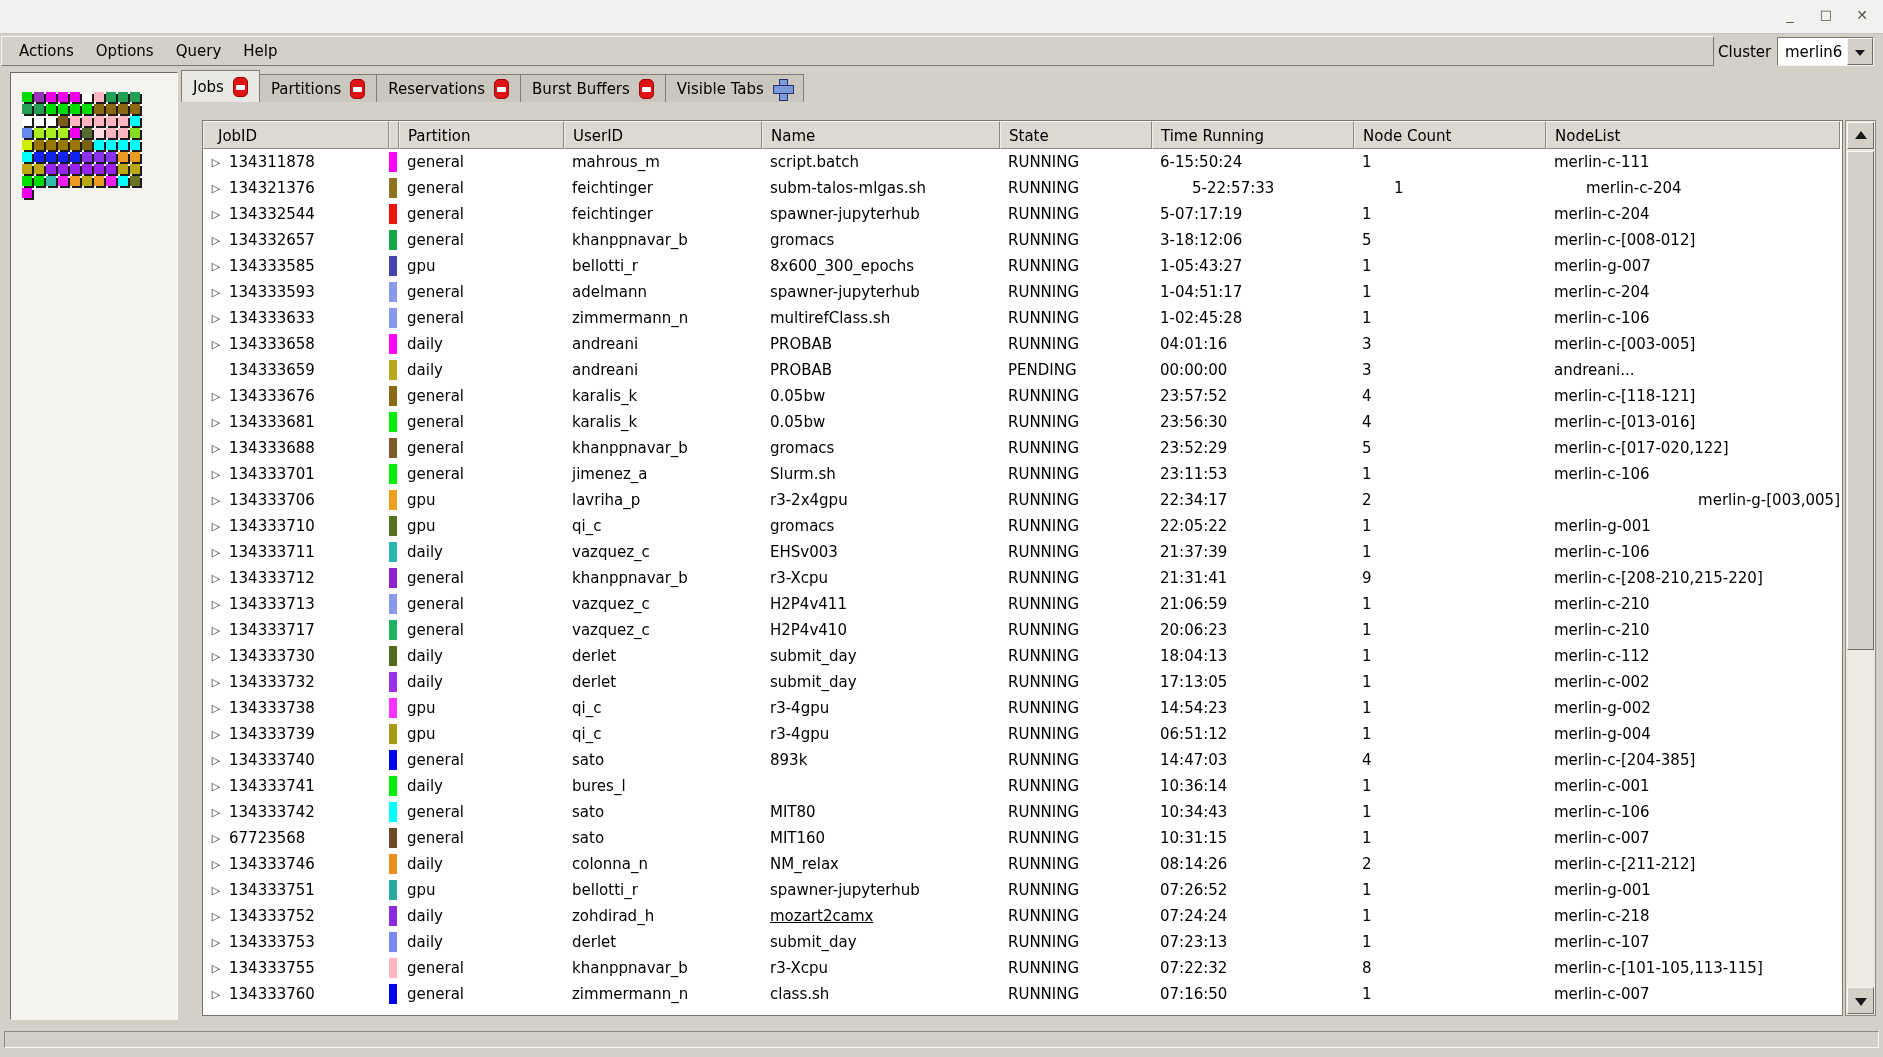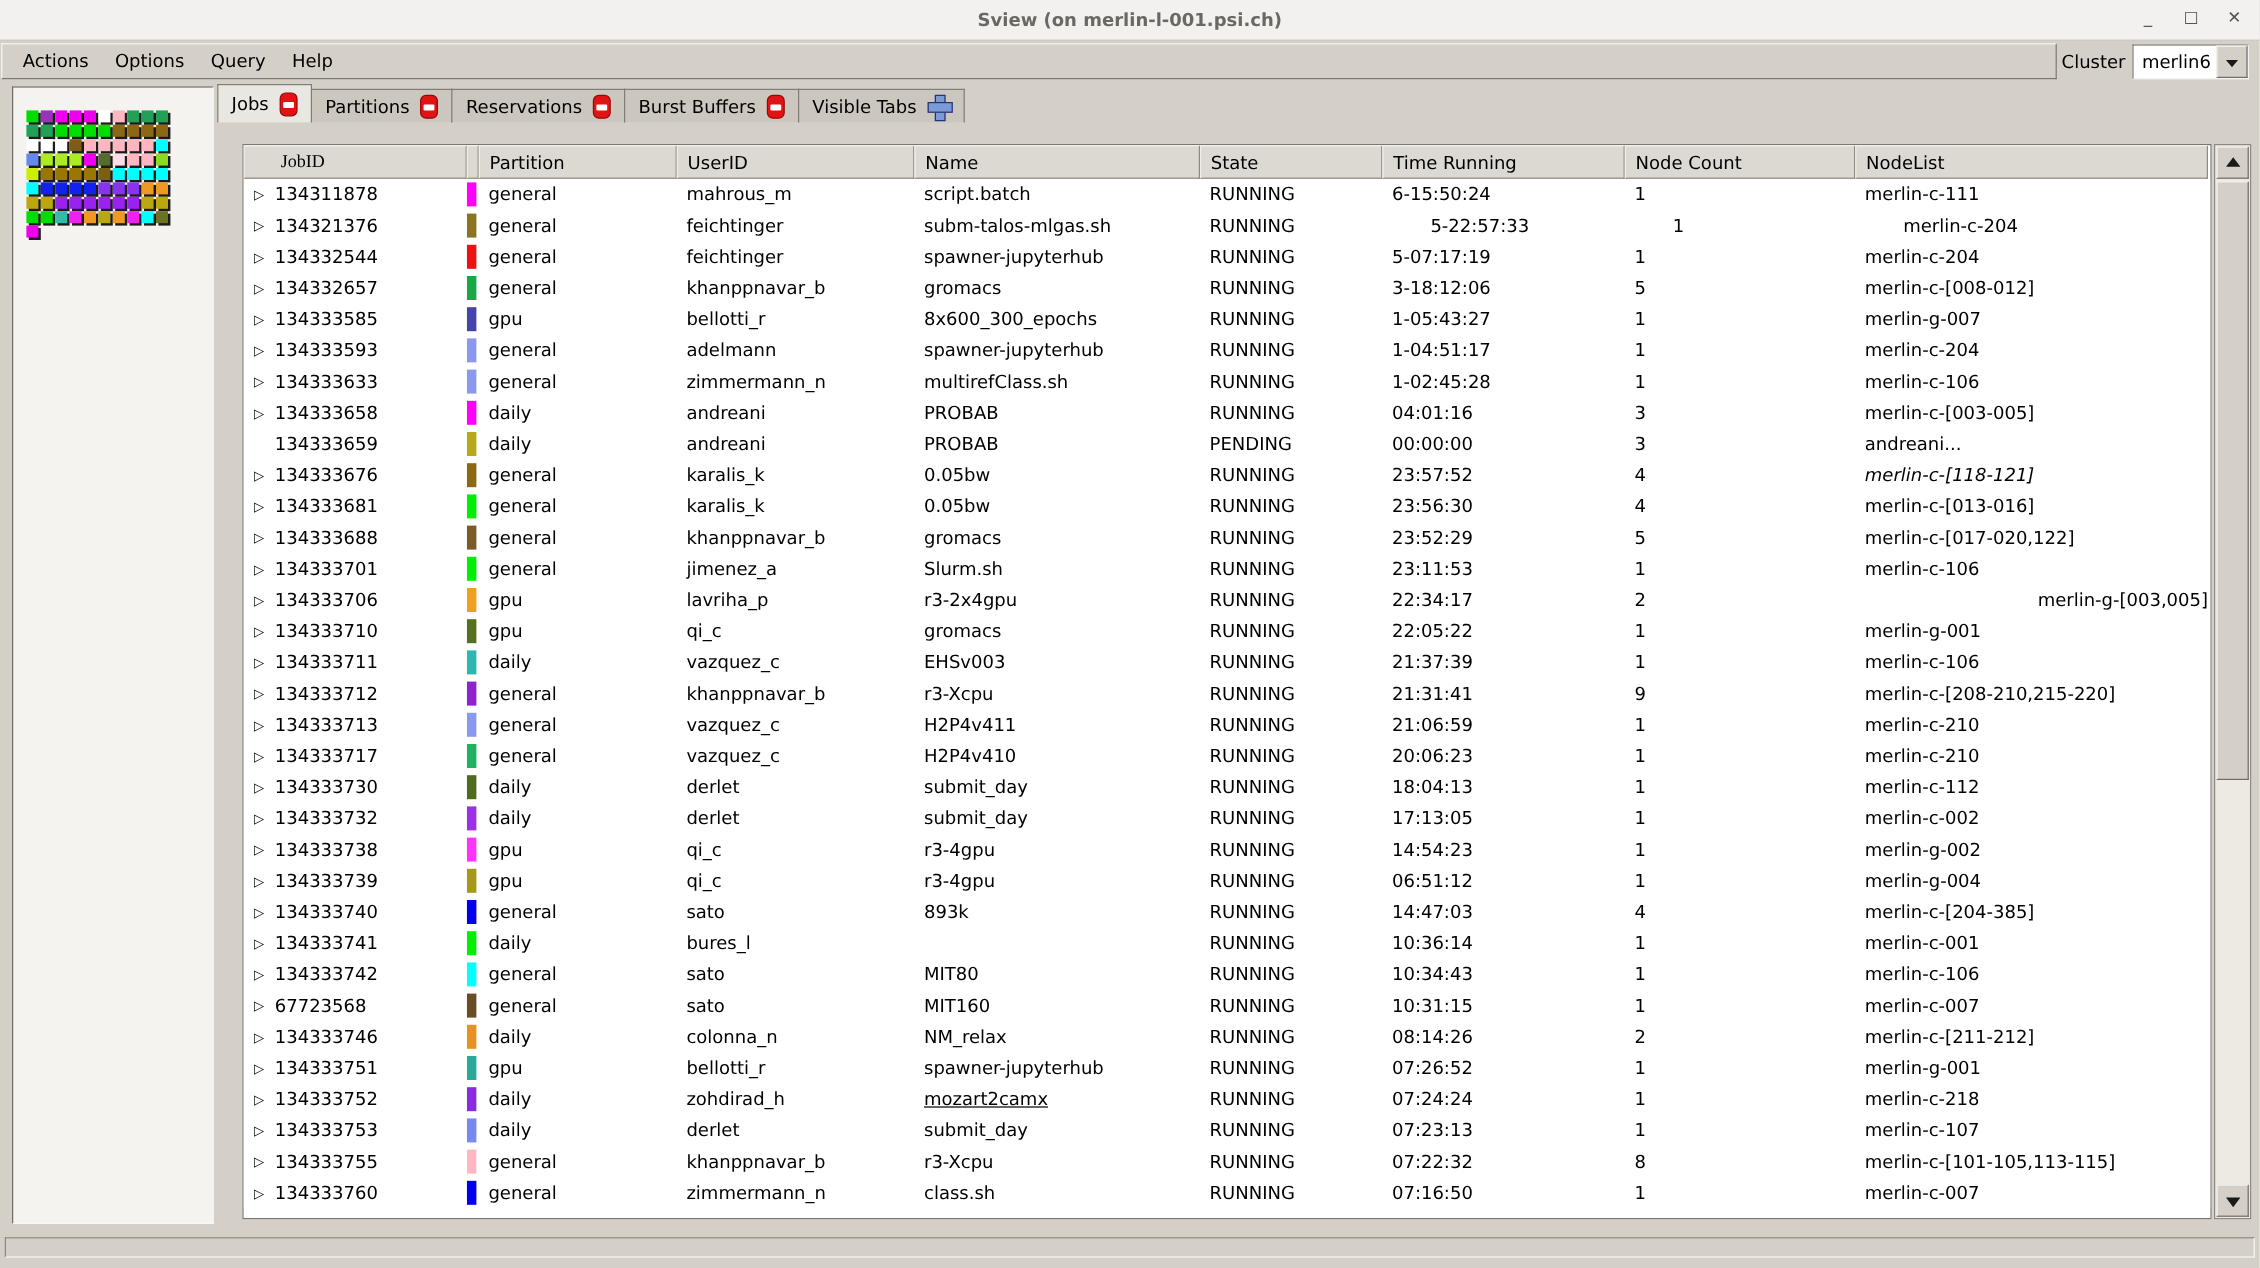--- a/index.html
+++ b/index.html
@@ -61,21 +61,21 @@
   .node-square { width:10px; height:10px; box-shadow:2px 2px 0 #1b1b1b; }
 
   
   .table-frame { position:absolute; left:202px; top:120px; width:1641px; height:896px;
                  background:#fff; border:1px solid #7b7872; overflow:hidden; }
   .thead { display:flex; height:28px; }
   .th { background:#DCD9D3; flex:none;
         border-top:1px solid #f8f7f5; border-left:1px solid #efede9;
         border-right:1px solid #8d897f; border-bottom:1px solid #8d897f;
         font-size:15px; padding:5px 0 0 8px; white-space:nowrap; overflow:hidden; }
-  .th.first { padding-left:30px;font-family:Liberation Serif, serif; }
+  .th.first { padding-left:14px; }
   .row { display:flex; height:26px; background:#fff; }
   .cell { flex:none; font-size:15px; padding:4px 0 0 8px; white-space:nowrap; overflow:hidden; }
   .jobid-cell { display:flex; align-items:center; gap:7px; padding:0 0 0 7px; }
   .expander { font-size:11px; color:#111; width:12px; flex:none; text-align:center; }
   .swatch-cell { padding:0; display:flex; align-items:center; }
   .psquare { width:8px; height:20px; flex:none; }
 
   
   .vscroll { position:absolute; left:1845px; top:120px; width:31px; height:896px;
              background:#EDEAE4; border:1px solid #8d897f; }
@@ -90,21 +90,20 @@
   .sb-thumb { top:30px; height:499px; }
 
   
   .statusbar { position:absolute; left:4px; top:1031px; width:1875px; height:17px;
                border:1px solid; border-color:#8d897f #f8f7f5 #f8f7f5 #8d897f; }
 </style>
 </head>
 <body>
 
 <div class="titlebar">
-  <span class="title">Sview (on merlin-l-001.psi.ch)</span>
   <span class="winbtns">
     <span class="winbtn">_</span>
     <span class="winbtn" style="font-size:13px;">□</span>
     <span class="winbtn">✕</span>
   </span>
 </div>
 
 <div class="menubar">
   <div class="menu-panel" id="menu-items">
       <span class="menu-item">Actions</span>
@@ -392,21 +391,21 @@
         </div>
         <div class="cell swatch-cell" style="width: 10px;">
           <span class="psquare" style="background: rgb(139, 105, 20);"></span>
         </div>
         <div class="cell" style="width: 165px;">general</div>
         <div class="cell" style="width: 198px;">karalis_k</div>
         <div class="cell" style="width: 238px;">0.05bw</div>
         <div class="cell" style="width: 152px;">RUNNING</div>
         <div class="cell" style="width: 202px;">23:57:52</div>
         <div class="cell" style="width: 192px;">4</div>
-        <div class="cell" style="width: 294px; font-style: italic;">merlin-c-[118-121]</div>
+        <div class="cell" style="width: 294px;">merlin-c-[118-121]</div>
       </div>
       <div class="row">
         <div class="cell jobid-cell" style="width: 186px;">
           <span class="expander">▷</span>
           <span>134333681</span>
         </div>
         <div class="cell swatch-cell" style="width: 10px;">
           <span class="psquare" style="background: rgb(0, 238, 0);"></span>
         </div>
         <div class="cell" style="width: 165px;">general</div>

